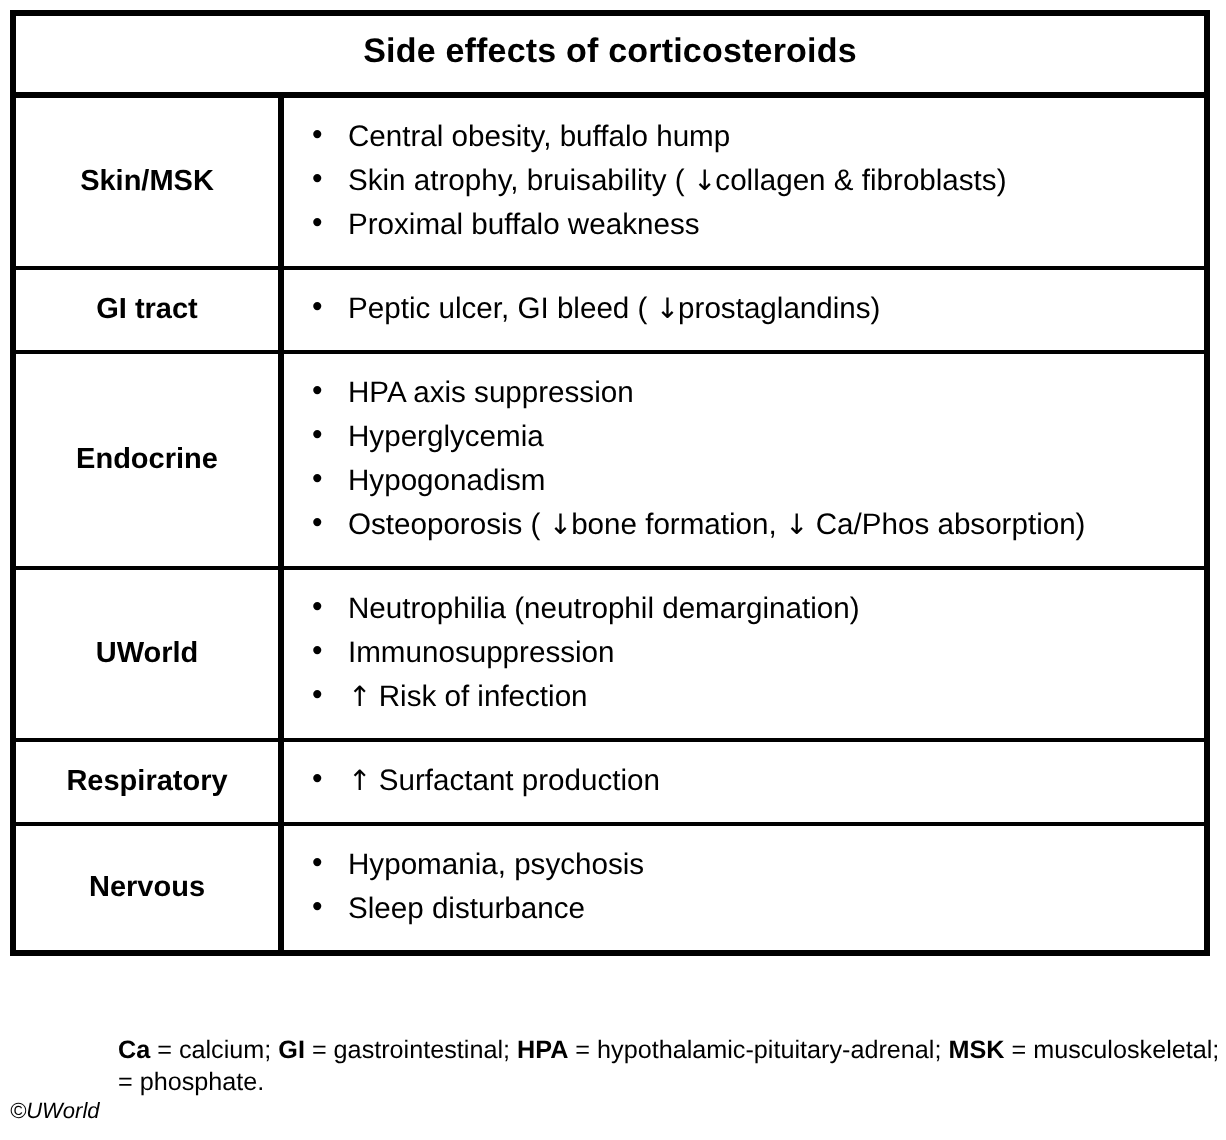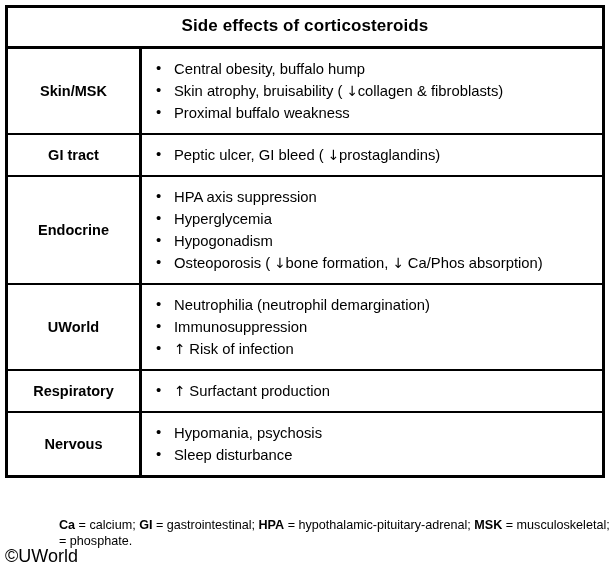--- a/index.html
+++ b/index.html
@@ -94,22 +94,23 @@
     width: 590px;
     font-size: 12.6px;
     line-height: 15.5px;
     margin-left: 40px;
   }
   .footnote b { font-weight: bold; }
   .copyright {
     position: absolute;
     left: 5px;
     top: 549px;
-    font-size: 18px;
+    font-size: 11px;
     line-height: 15px;
+    font-style: italic;
   }
 </style>
 </head>
 <body>
 
 <div id="page">
 
   <div class="table-wrap">
     <div class="title-row">Side effects of corticosteroids</div>
     <table class="body-table">

